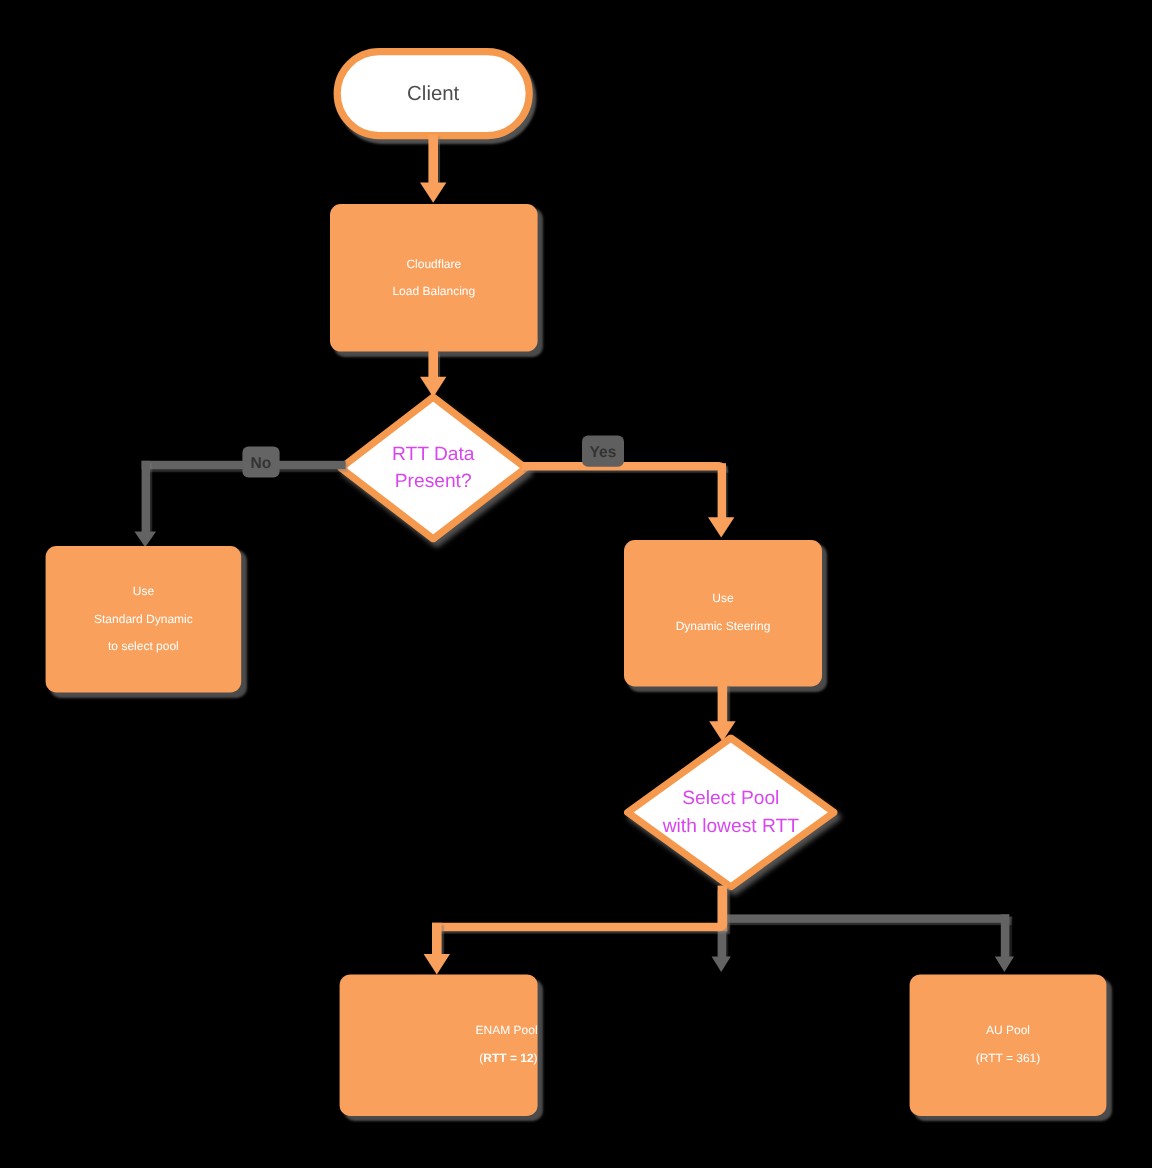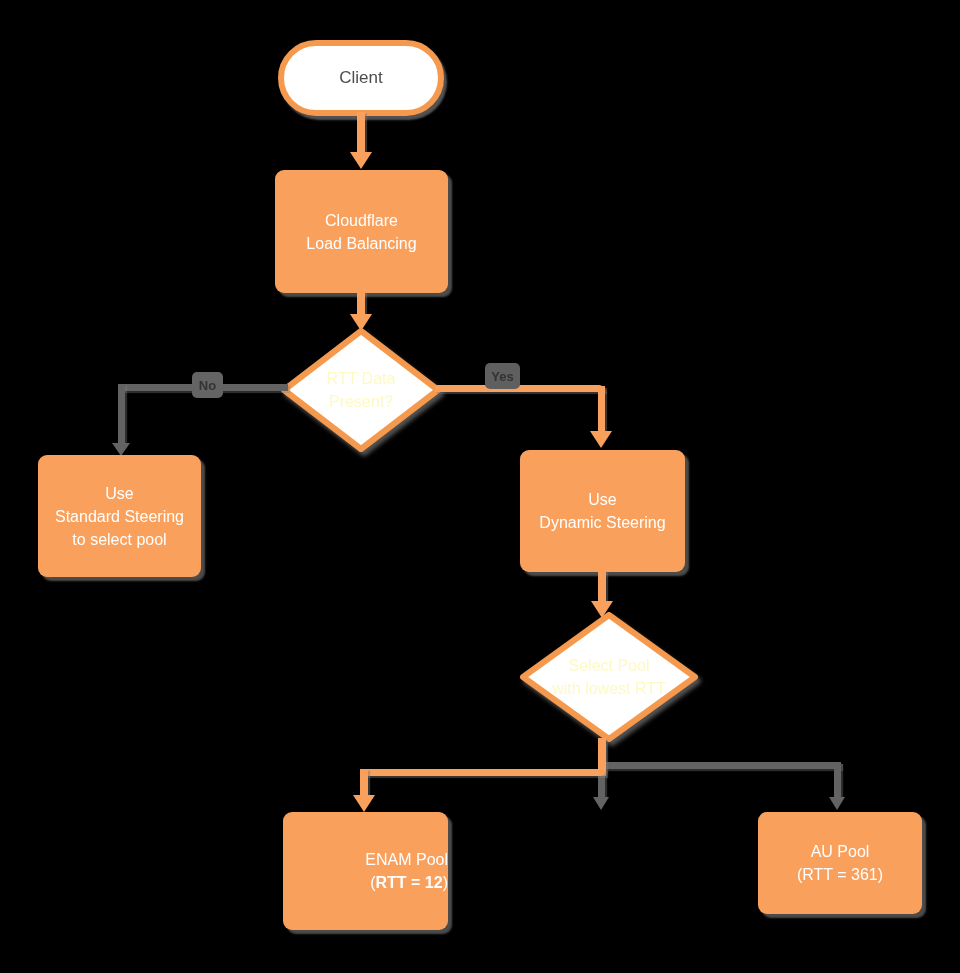--- a/index.html
+++ b/index.html
@@ -8,29 +8,29 @@
     font-family:"Liberation Sans","DejaVu Sans",sans-serif;
   }
   .node{position:absolute;box-sizing:border-box;display:flex;flex-direction:column;
     align-items:center;justify-content:center;text-align:center;}
   .pill{
     background:#fff;border:6px solid #F5994E;border-radius:40px;
     color:#4D4D4D;font-size:17px;
     box-shadow:3px 4px 2px rgba(150,150,150,.55);
   }
   .obox{
-    background:#F9A05C;border-radius:9px;color:#fff;font-size:16px;line-height:23px;
+    background:#F9A05C;border-radius:9px;color:#fff;font-size:10px;line-height:23px;
     box-shadow:4px 4px 2px rgba(150,150,150,.5);
   }
   .diamond-wrap{position:absolute;}
   .diamond-wrap svg{position:absolute;left:0;top:0;
     filter:drop-shadow(3px 4px 2px rgba(150,150,150,.55));}
   .diamond-text{position:absolute;left:0;top:0;width:100%;height:100%;
     display:flex;flex-direction:column;align-items:center;justify-content:center;
-    color:#fef9c3;font-size:16px;line-height:23px;text-align:center;}
+    color:#d946ef;font-size:16px;line-height:23px;text-align:center;}
   .line{position:absolute;}
   .oline{background:#F9A05C;box-shadow:2px 2px 1px rgba(120,120,120,.45);}
   .gline{background:#636363;box-shadow:2px 2px 1px rgba(130,130,130,.35);}
   .arrow{position:absolute;width:0;height:0;}
   .lbl{position:absolute;display:flex;align-items:center;justify-content:center;
     font-size:13px;font-weight:bold;color:#333;background:#646464;border-radius:5px;}
   .b{font-weight:bold;}
 </style>
 </head>
 <body>
@@ -58,25 +58,25 @@
     </svg>
     <div class="diamond-text">
       <span>RTT Data</span>
       <span>Present?</span>
     </div>
   </div>
 
   <div class="line gline" style="left:118px;top:384px;width:170px;height:7px;"></div>
   <div class="line gline" style="left:118px;top:384px;width:7px;height:62px;"></div>
   <div class="arrow" style="left:112px;top:443px;border-left:9px solid transparent;border-right:9px solid transparent;border-top:13px solid #636363;"></div>
-  <div class="lbl" style="left:192px;top:372px;width:31px;height:26px;">No</div>
+  <div class="lbl" style="left:202px;top:372px;width:31px;height:26px;">No</div>
 
   <div class="node obox" style="left:38px;top:455px;width:163px;height:122px;">
     <span>Use</span>
-    <span>Standard Steering</span>
+    <span>Standard Dynamic</span>
     <span>to select pool</span>
   </div>
 
   <div class="line oline" style="left:435px;top:385px;width:170px;height:7px;border-top-right-radius:6px;"></div>
   <div class="line oline" style="left:598px;top:386px;width:7px;height:47px;"></div>
   <div class="arrow" style="left:590px;top:431px;border-left:11px solid transparent;border-right:11px solid transparent;border-top:17px solid #F9A05C;"></div>
   <div class="lbl" style="left:485px;top:363px;width:35px;height:26px;background:#5f5f5f;text-align:right;">Yes</div>
 
   <div class="node obox" style="left:520px;top:450px;width:165px;height:122px;">
     <span>Use</span>
@@ -107,18 +107,18 @@
   <div class="line oline" style="left:360px;top:769px;width:246px;height:7px;border-bottom-right-radius:6px;"></div>
   <div class="line oline" style="left:360px;top:769px;width:8px;height:28px;"></div>
   <div class="arrow" style="left:353px;top:795px;border-left:11px solid transparent;border-right:11px solid transparent;border-top:17px solid #F9A05C;"></div>
 
   <div class="node obox" style="left:283px;top:812px;width:165px;height:118px;align-items:flex-end;">
     <span>ENAM Pool</span>
     <span><span>(</span><span class="b">RTT = 12</span><span>)</span></span>
   </div>
 
 
-  <div class="node obox" style="left:758px;top:812px;width:164px;height:102px;">
+  <div class="node obox" style="left:758px;top:812px;width:164px;height:118px;">
     <span>AU Pool</span>
     <span>(RTT = 361)</span>
   </div>
 
 </div>
 
 </body></html>

